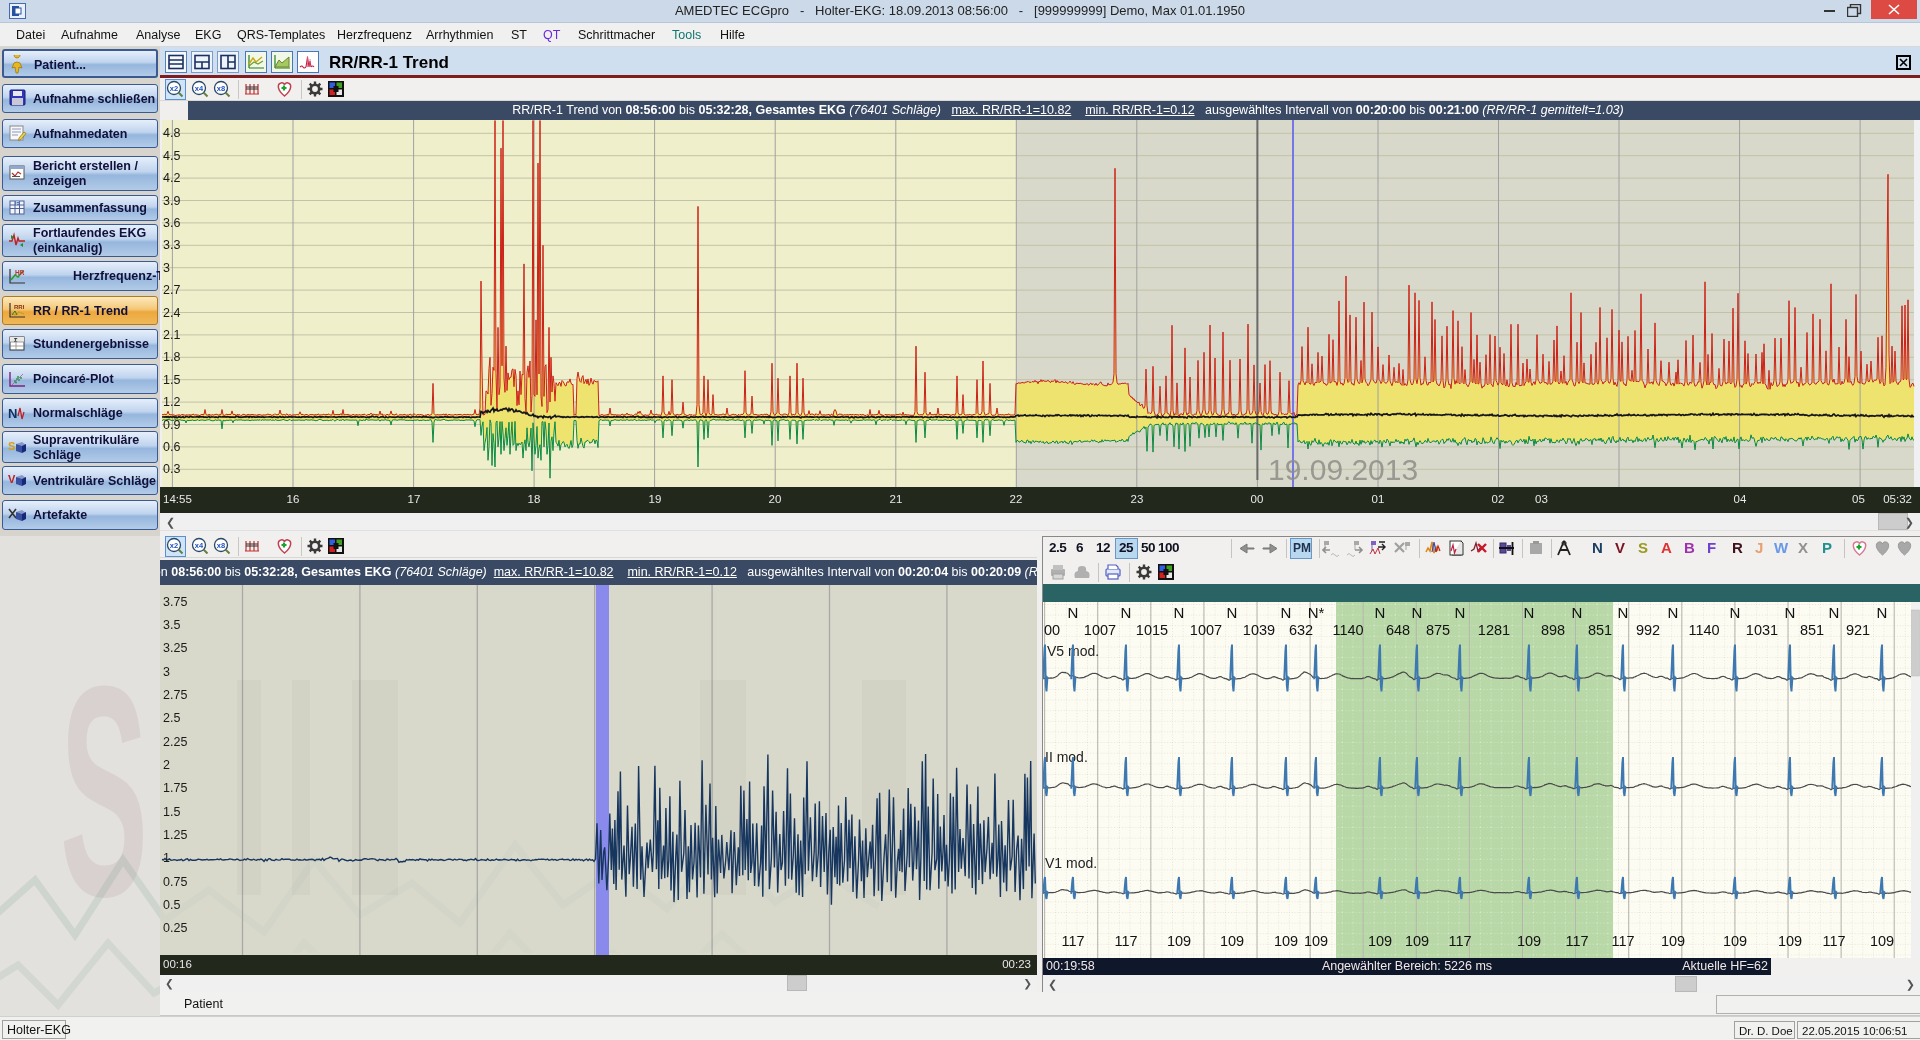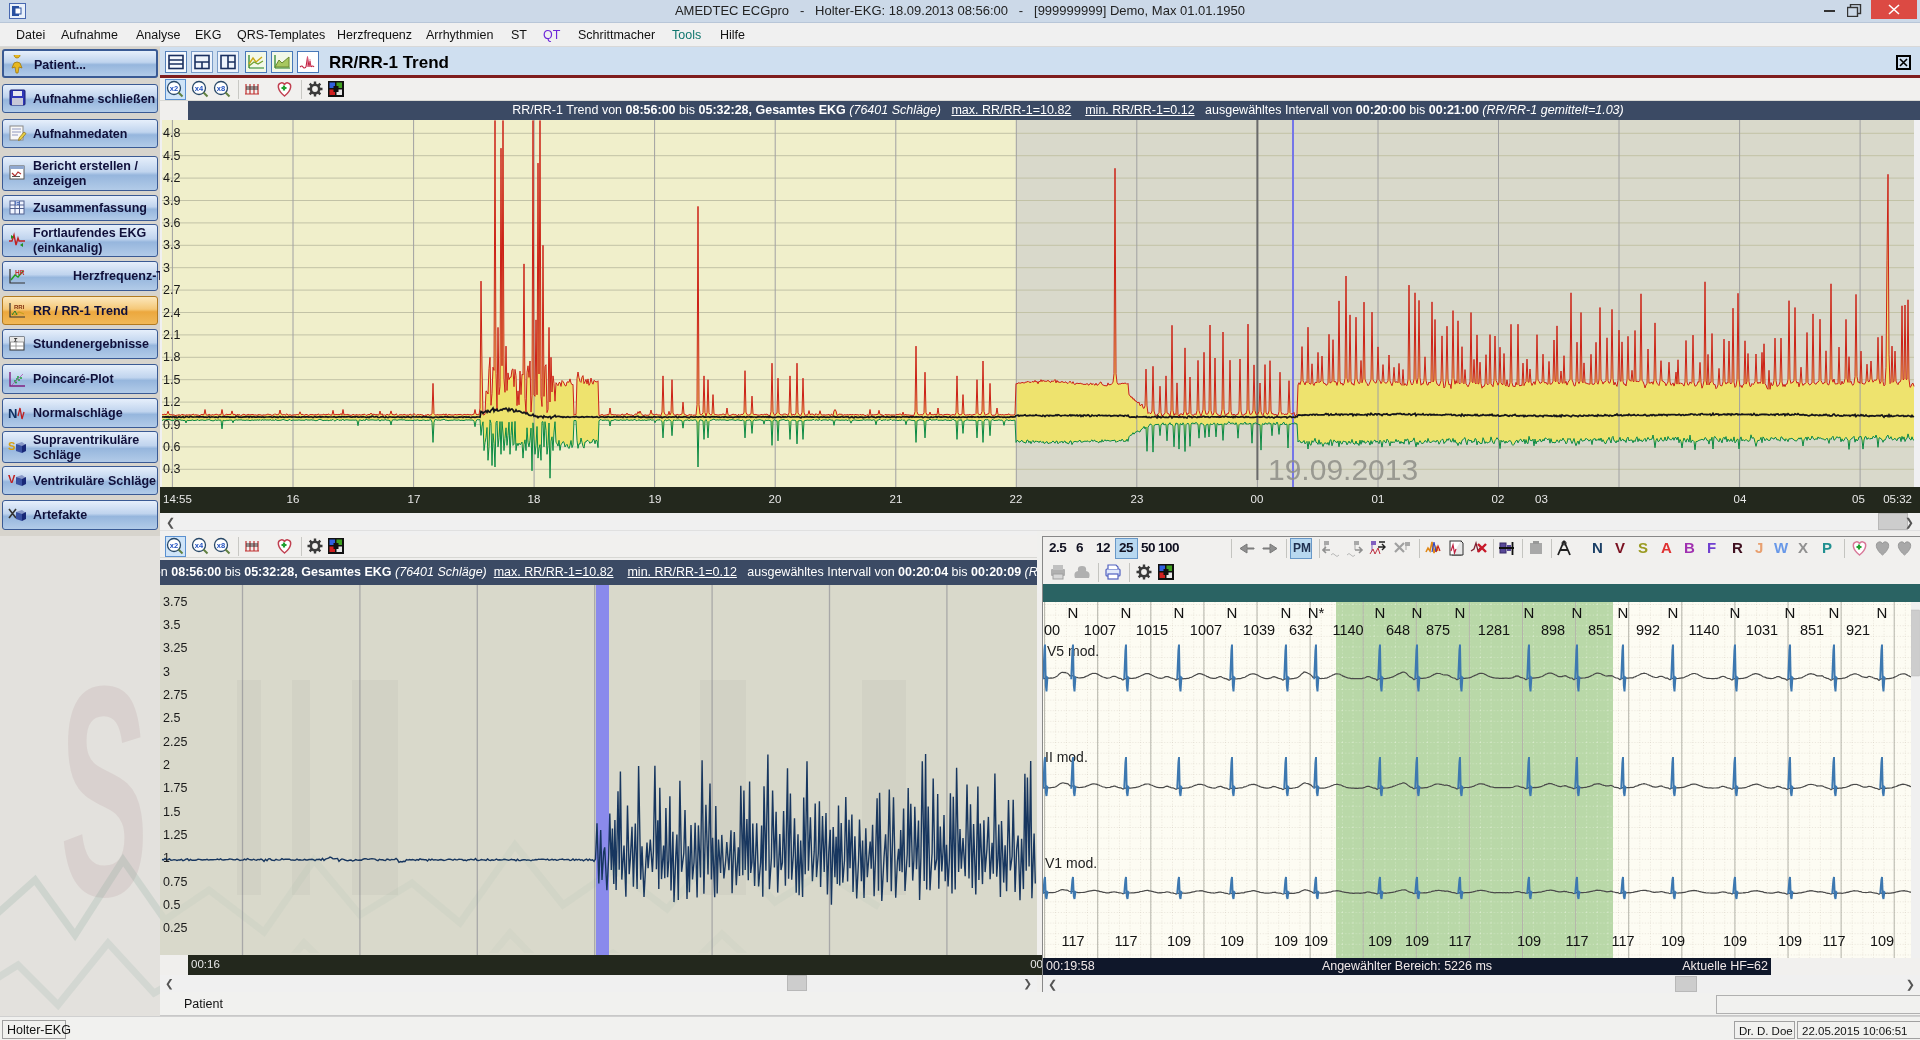--- a/index.html
+++ b/index.html
@@ -399,21 +399,21 @@
 <text x="163" y="745.6" font-size="12.5" fill="#1a1a1a">2.25</text>
 <text x="163" y="769.0" font-size="12.5" fill="#1a1a1a">2</text>
 <text x="163" y="792.3" font-size="12.5" fill="#1a1a1a">1.75</text>
 <text x="163" y="815.6" font-size="12.5" fill="#1a1a1a">1.5</text>
 <text x="163" y="839.0" font-size="12.5" fill="#1a1a1a">1.25</text>
 <text x="163" y="862.4" font-size="12.5" fill="#1a1a1a">1</text>
 <text x="163" y="885.7" font-size="12.5" fill="#1a1a1a">0.75</text>
 <text x="163" y="909.0" font-size="12.5" fill="#1a1a1a">0.5</text>
 <text x="163" y="932.4" font-size="12.5" fill="#1a1a1a">0.25</text>
 </svg>
-<div class="abs" style="left:160px;top:955px;width:877px;height:20px;background:#23281d;margin-left:28px;">
+<div class="abs" style="left:160px;top:955px;width:877px;height:20px;background:#23281d;">
 <div class="abs nw" style="left:3px;top:3px;font-size:11.5px;color:#e8e8e8;">00:16</div>
 <div class="abs nw" style="right:6px;top:3px;font-size:11.5px;color:#e8e8e8;">00:23</div>
 </div>
 <div class="abs" style="left:160px;top:975px;width:877px;height:17px;background:#f0f0f0;">
 <div class="abs" style="left:5px;top:2px;font-size:10.5px;color:#555;">❮</div>
 <div class="abs" style="left:627px;top:0px;width:20px;height:16px;background:#cdcdcd;border:1px solid #b8b8b8;"></div>
 <div class="abs" style="right:5px;top:2px;font-size:10.5px;color:#555;">❯</div>
 </div>
 <div class="abs" style="left:160px;top:992px;width:1760px;height:24px;background:#f1f1ef;border-bottom:1px solid #c8c8c8;">
 <div class="abs nw" style="left:24px;top:5px;font-size:12.5px;color:#111;">Patient</div>

